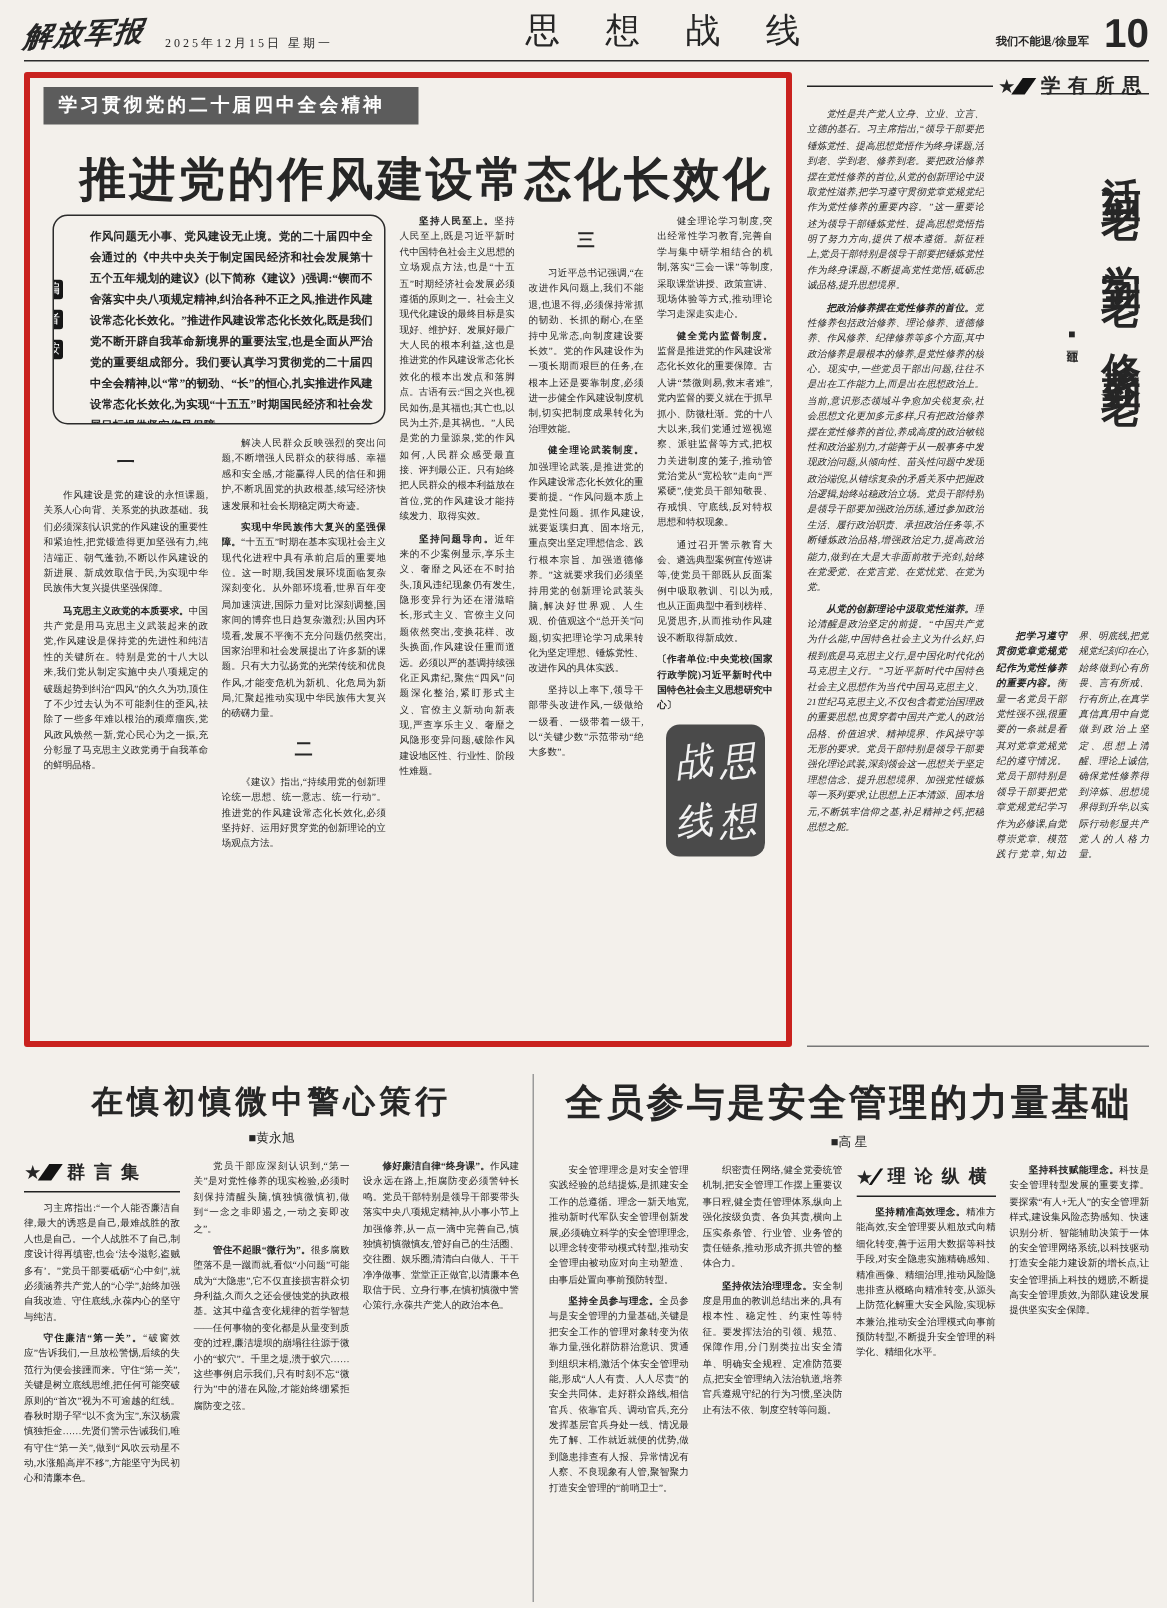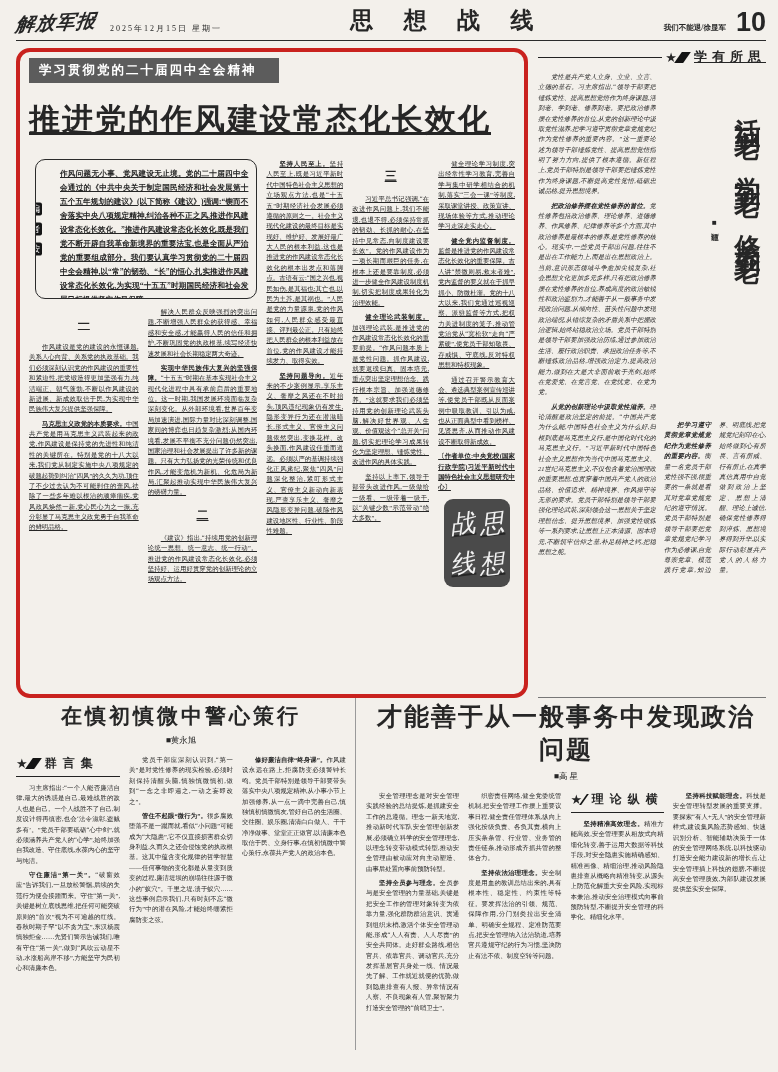--- a/index.html
+++ b/index.html
@@ -3,29 +3,29 @@
 <meta charset="utf-8">
 <style>
   html,body{margin:0;padding:0;}
   body{width:778px;height:1072px;background:#f3f0eb;font-family:"Liberation Serif",serif;color:#262626;overflow:hidden;}
   .page{box-sizing:border-box;width:778px;height:1072px;padding:5px 12px 8px 16px;}
 
   
   .hdr{display:flex;align-items:flex-end;border-bottom:1.5px solid #2b2b2b;padding-bottom:4px;}
   .masthead{font-style:italic;font-weight:bold;font-size:19px;transform:skewX(-10deg) rotate(-3deg);letter-spacing:1px;white-space:nowrap;}
   .hdr-date{font-size:8px;letter-spacing:2px;margin-left:14px;white-space:nowrap;padding-bottom:2px;}
-  .hdr-title{flex:1;text-align:center;font-family:"Liberation Sans",sans-serif;font-weight:700;font-size:23px;letter-spacing:12px;padding-left:10px;}
+  .hdr-title{flex:1;text-align:center;font-family:"Liberation Sans",sans-serif;font-weight:400;font-size:23px;letter-spacing:12px;padding-left:10px;}
   .hdr-editor{font-size:7.5px;font-weight:bold;white-space:nowrap;padding-bottom:3px;}
   .hdr-page{font-family:"Liberation Sans",sans-serif;font-weight:700;font-size:27px;margin-left:10px;line-height:1;}
 
   
   .top{display:flex;gap:10px;margin-top:7px;height:650px;}
-  .redbox{box-sizing:border-box;width:512px;border:4px solid #c9221e;border-radius:14px;padding:6px 9px 8px 9px;overflow:hidden;text-decoration:underline;}
+  .redbox{box-sizing:border-box;width:512px;border:4px solid #c9221e;border-radius:2px;padding:6px 9px 8px 9px;overflow:hidden;}
   .banner{display:inline-block;background:#5c5c5c;color:#fff;font-family:"Liberation Sans",sans-serif;font-weight:bold;font-size:12.5px;letter-spacing:2px;padding:4px 22px 4px 10px;}
-  .main-headline{font-family:"Liberation Sans",sans-serif;font-weight:900;font-size:31px;letter-spacing:2px;text-align:left;margin:16px 0 18px 0;}
+  .main-headline{font-family:"Liberation Sans",sans-serif;font-weight:900;font-size:31px;letter-spacing:2px;text-align:right;margin:16px 0 2px 0;}
   .byline{text-align:center;font-size:8.5px;margin:4px 0 10px 0;}
   .main-body{display:flex;gap:9px;height:474px;}
   .group-left{width:47%;display:flex;flex-direction:column;}
   .editor-note{position:relative;box-sizing:border-box;border:1.5px solid #2b2b2b;border-radius:10px;height:140px;padding:7px 8px 7px 24px;overflow:hidden;margin-left:6px;}
   .editor-note .note-text{font-weight:bold;font-size:7.6px;line-height:1.85;text-align:justify;}
   .note-label{position:absolute;left:-7px;top:50%;transform:translateY(-50%);display:flex;flex-direction:column;gap:7px;}
   .note-label span{width:13px;height:13px;background:#161616;color:#fff;font-size:9px;line-height:13px;text-align:center;border-radius:2px;}
   .left-cols{display:flex;gap:9px;flex:1;margin-top:8px;overflow:hidden;}
   .col{flex:1;overflow:hidden;}
   .fh-cols{flex:1;display:flex;gap:9px;overflow:hidden;}
@@ -47,21 +47,21 @@
   .sb-text{width:118px;overflow:hidden;}
   .sb-text .para{font-style:italic;}
   .sb-strip{flex:1;display:flex;flex-direction:column;}
   .strip-top{height:340px;display:flex;justify-content:flex-end;gap:12px;padding-top:26px;box-sizing:border-box;}
   .v-byline{writing-mode:vertical-rl;font-size:8px;margin-top:120px;}
   .v-headline{writing-mode:vertical-rl;font-family:"Liberation Sans",sans-serif;font-weight:900;font-size:26px;letter-spacing:8px;}
   .strip-bottom{flex:1;overflow:hidden;column-count:2;column-gap:8px;margin-top:8px;}
   .strip-bottom .para{font-style:italic;}
 
   
-  .bottom{display:flex;margin-top:0;gap:10px;height:352px;}
+  .bottom{display:flex;margin-top:18px;gap:10px;height:352px;}
   .b-left{box-sizing:border-box;width:340px;border-right:1px solid #9a9a9a;padding-right:9px;}
   .b-right{flex:1;}
   .bl-headline{font-family:"Liberation Sans",sans-serif;font-weight:900;font-size:21px;letter-spacing:3px;text-align:center;margin:4px 0 0 0;}
   .br-headline{font-family:"Liberation Sans",sans-serif;font-weight:900;font-size:25px;letter-spacing:2px;text-align:center;margin:2px 0 0 0;}
   .b-byline{text-align:center;font-size:8.5px;margin:5px 0 8px 0;}
   .b-cols{display:flex;gap:9px;height:286px;overflow:hidden;}
   .col-marker{display:flex;align-items:center;gap:3px;border-bottom:1.5px solid #222;padding-bottom:4px;margin-bottom:6px;}
   .col-marker .mk-label{font-family:"Liberation Sans",sans-serif;font-weight:900;font-size:12px;letter-spacing:6px;margin-left:4px;white-space:nowrap;}
 </style>
 </head>
@@ -180,21 +180,21 @@
             <p class="para">党员干部应深刻认识到,“第一关”是对党性修养的现实检验,必须时刻保持清醒头脑,慎独慎微慎初,做到“一念之非即遏之,一动之妄即改之”。</p>
             <p class="para"><b>管住不起眼“微行为”。</b>很多腐败堕落不是一蹴而就,看似“小问题”可能成为“大隐患”,它不仅直接损害群众切身利益,久而久之还会侵蚀党的执政根基。这其中蕴含变化规律的哲学智慧——任何事物的变化都是从量变到质变的过程,廉洁堤坝的崩塌往往源于微小的“蚁穴”。千里之堤,溃于蚁穴……这些事例启示我们,只有时刻不忘“微行为”中的潜在风险,才能始终绷紧拒腐防变之弦。</p>
           </div>
         <div class="col">
             <p class="para"><b>修好廉洁自律“终身课”。</b>作风建设永远在路上,拒腐防变必须警钟长鸣。党员干部特别是领导干部要带头落实中央八项规定精神,从小事小节上加强修养,从一点一滴中完善自己,慎独慎初慎微慎友,管好自己的生活圈、交往圈、娱乐圈,清清白白做人、干干净净做事、堂堂正正做官,以清廉本色取信于民、立身行事,在慎初慎微中警心策行,永葆共产党人的政治本色。</p>
           </div>
       </div>
     </div>
 
     <div class="b-right">
-      <h2 class="br-headline">才能善于从一般事务中发现政治问题</h2>
+      <h2 class="br-headline">全员参与是安全管理的力量基础</h2>
       <div class="b-byline">■高  星</div>
       <div class="b-cols">
         <div class="col">
             <p class="para">安全管理理念是对安全管理实践经验的总结提炼,是抓建安全工作的总遵循。理念一新天地宽,推动新时代军队安全管理创新发展,必须确立科学的安全管理理念,以理念转变带动模式转型,推动安全管理由被动应对向主动塑造、由事后处置向事前预防转型。</p>
             <p class="para"><b>坚持全员参与理念。</b>全员参与是安全管理的力量基础,关键是把安全工作的管理对象转变为依靠力量,强化群防群治意识、贯通到组织末梢,激活个体安全管理动能,形成“人人有责、人人尽责”的安全共同体。走好群众路线,相信官兵、依靠官兵、调动官兵,充分发挥基层官兵身处一线、情况最先了解、工作就近就便的优势,做到隐患排查有人报、异常情况有人察、不良现象有人管,聚智聚力打造安全管理的“前哨卫士”。</p>
           </div>
         <div class="col">
             <p class="para">织密责任网络,健全党委统管机制,把安全管理工作摆上重要议事日程,健全责任管理体系,纵向上强化按级负责、各负其责,横向上压实条条管、行业管、业务管的责任链条,推动形成齐抓共管的整体合力。</p>
             <p class="para"><b>坚持依法治理理念。</b>安全制度是用血的教训总结出来的,具有根本性、稳定性、约束性等特征。要发挥法治的引领、规范、保障作用,分门别类拉出安全清单、明确安全规程、定准防范要点,把安全管理纳入法治轨道,培养官兵遵规守纪的行为习惯,坚决防止有法不依、制度空转等问题。</p>
           </div>

